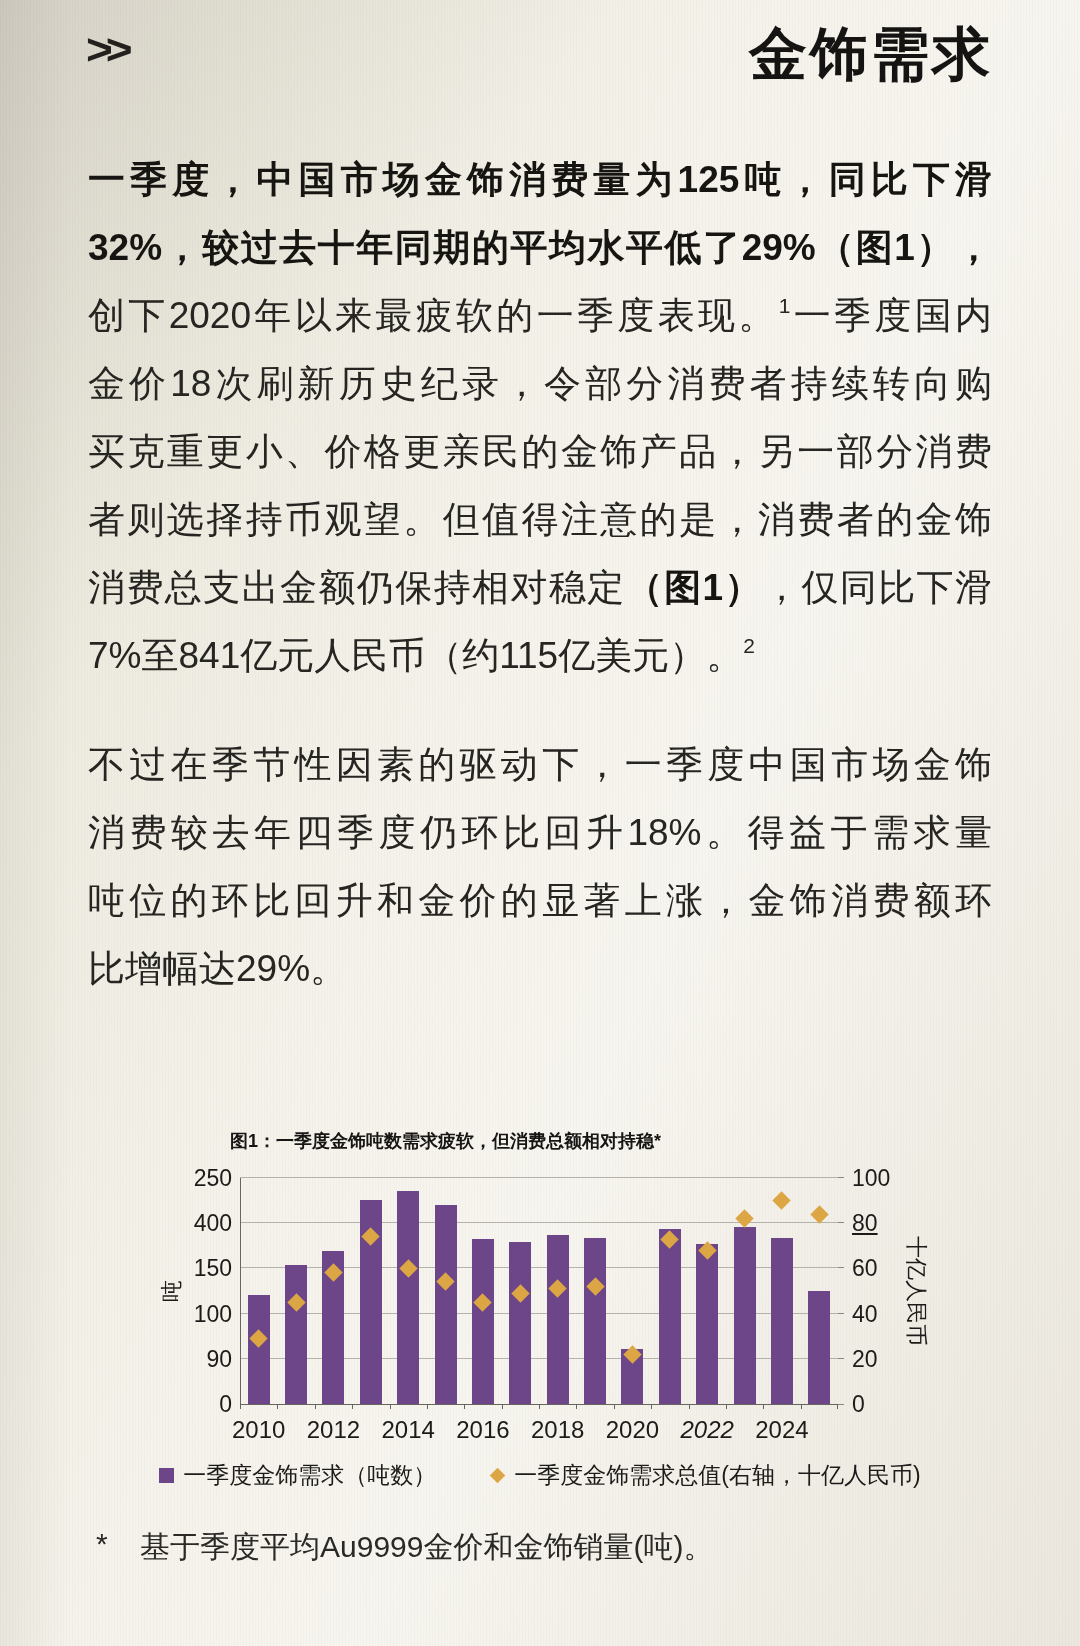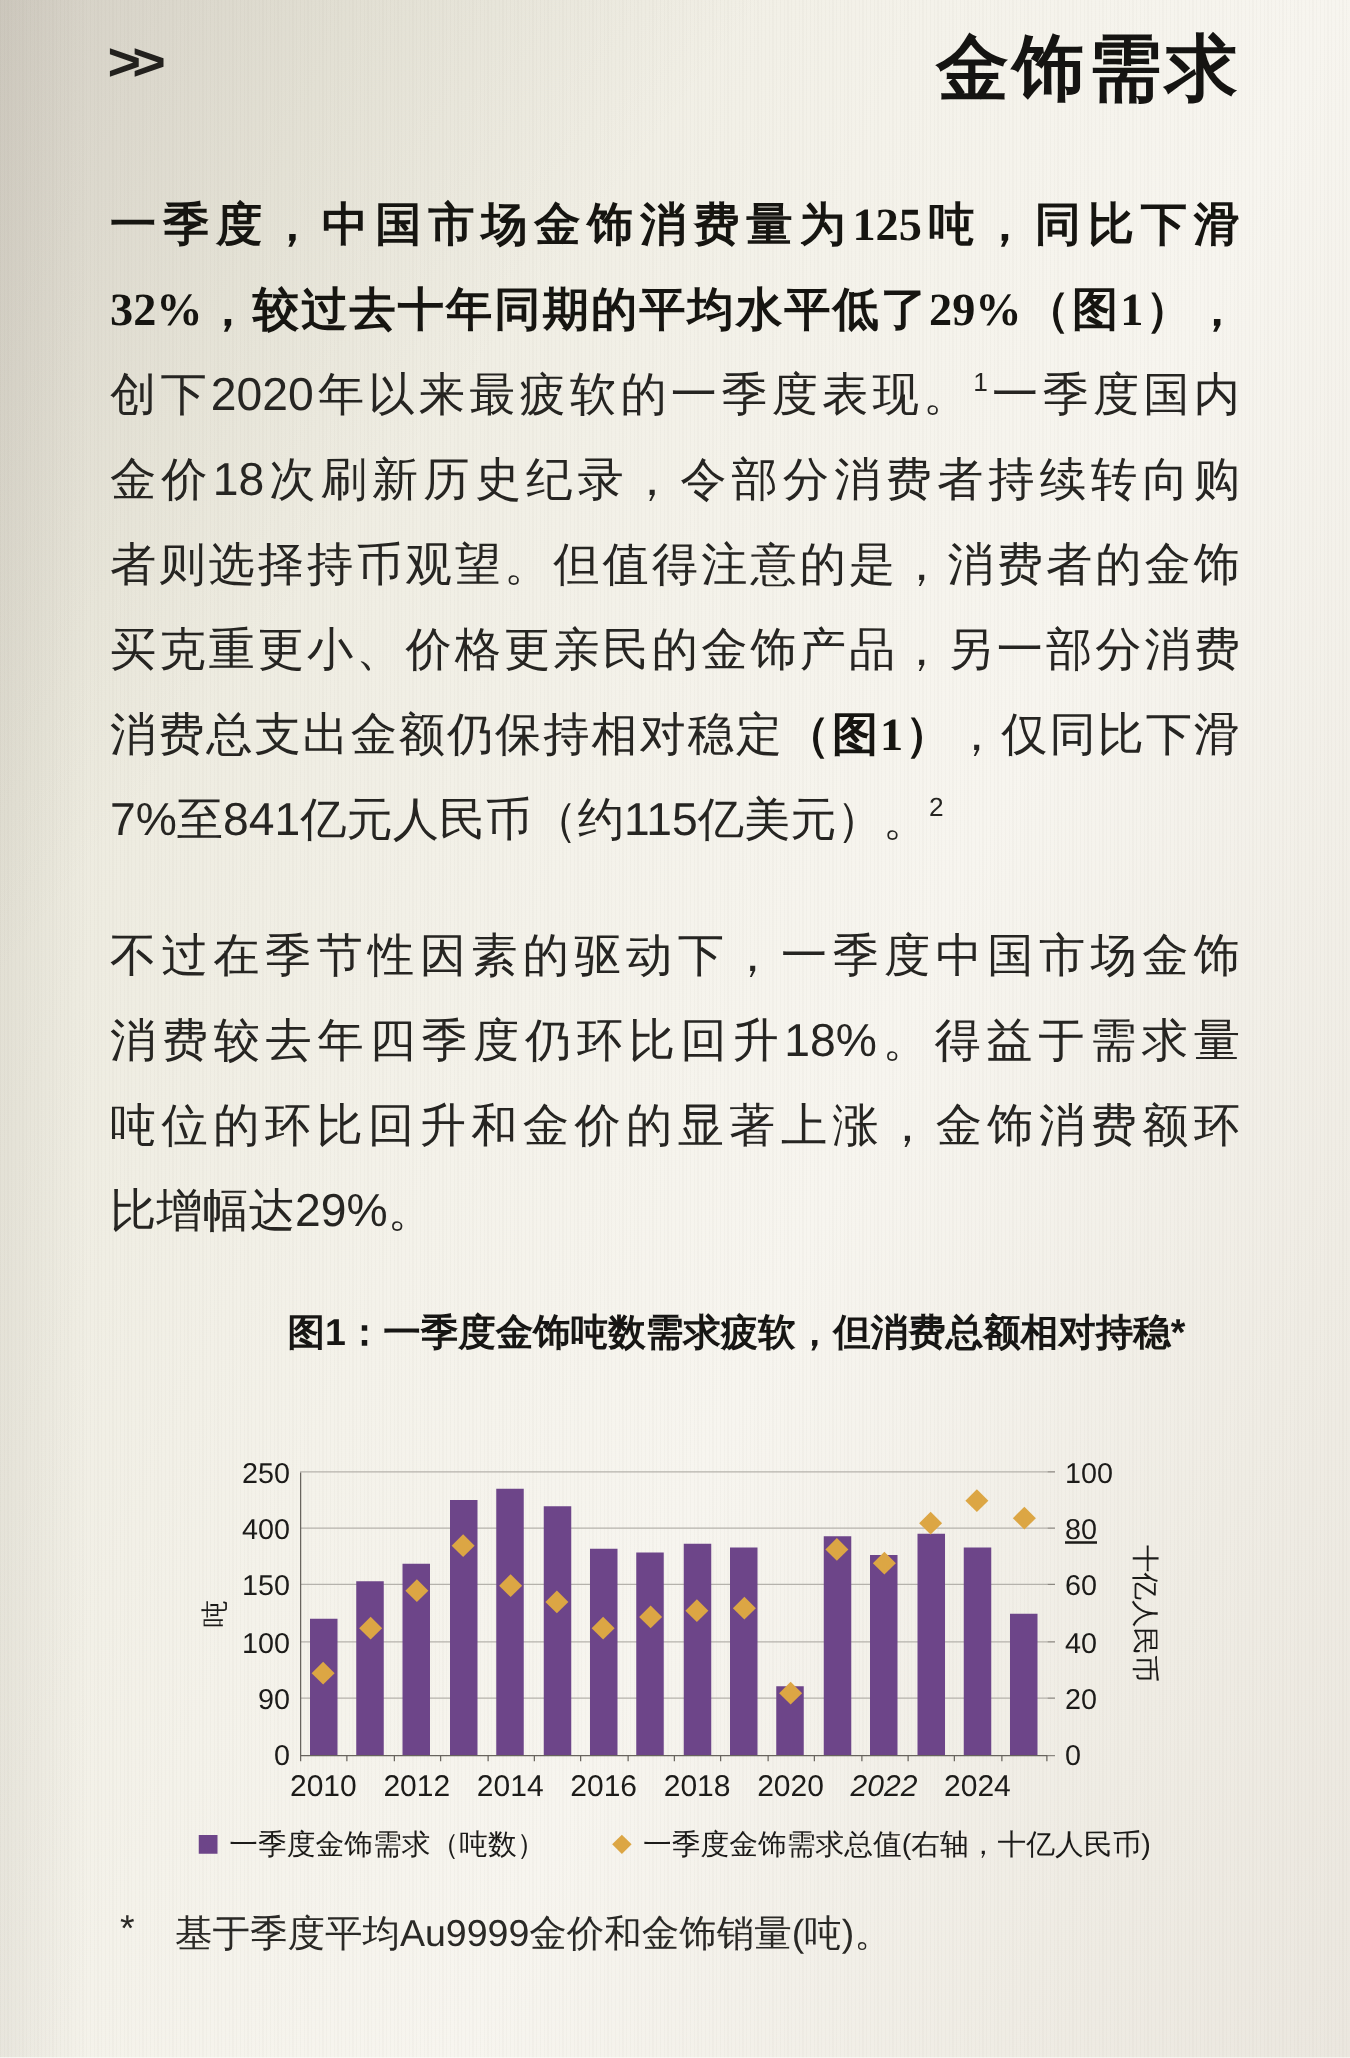--- a/index.html
+++ b/index.html
@@ -17,23 +17,23 @@
   }
   .arrows{position:absolute; left:86px; top:22px; font-size:46px; font-weight:900;
     letter-spacing:-7px; color:#23211e; transform:scaleY(0.92);}
   .page-title{position:absolute; right:87px; top:16px; font-size:58px; font-weight:900;
     letter-spacing:3px; color:#151412;}
   .para{position:absolute; left:88px; right:88px;}
   #para1{top:146px;} #para2{top:731px;}
   .tline{height:68px; line-height:68px; font-size:37px; color:#262522;
     text-align:justify; text-align-last:justify; text-justify:inter-ideograph;}
   .tline.tlast{text-align-last:left;}
-  .b{font-weight:900; color:#161511;font-family:Liberation Serif, serif;}
+  .b{font-weight:900; color:#161511;}
   .sup{font-size:21px; position:relative; top:-15px; line-height:0;}
-  .chart-title{position:absolute; left:230px; top:1046px; font-size:30px; font-weight:700; color:#171614;}
+  .chart-title{position:absolute; left:230px; top:1129px; font-size:18px; font-weight:700; color:#171614;}
   .plot{position:absolute; left:240px; top:1178px; width:598px; height:226px;}
   .gridline{position:absolute; left:0; width:598px; height:1px; background:#b5b2ac;}
   .gridline.zero{background:#68645e;}
   .vaxis{position:absolute; left:0; top:0; width:1px; height:226px; background:#68645e;}
   .xtick{position:absolute; top:226px; width:1px; height:5px; background:#68645e;}
   .rtick{position:absolute; left:598px; width:6px; height:1px; background:#8a8680;}
   .bar{position:absolute; bottom:0; width:22px; background:#6d4589;}
   .diamond{position:absolute; width:13px; height:13px; background:#dca644; transform:rotate(45deg);}
   .ylab{position:absolute; font-size:23px; color:#1c1b19; line-height:26px;}
   .yleft{position:absolute; left:150px; top:1165px; width:82px; height:252px;}
@@ -60,22 +60,22 @@
   <div class="shade"></div>
 
   <div class="arrows">&gt;&gt;</div>
   <div class="page-title">金饰需求</div>
 
   <div class="para" id="para1">
       <div class="tline"><span class="b">一季度，中国市场金饰消费量为125吨，同比下滑</span></div>
       <div class="tline"><span class="b">32%，较过去十年同期的平均水平低了29%（图1），</span></div>
       <div class="tline"><span>创下2020年以来最疲软的一季度表现。</span><span class="sup">1</span><span>一季度国内</span></div>
       <div class="tline"><span>金价18次刷新历史纪录，令部分消费者持续转向购</span></div>
+      <div class="tline"><span>买克重更小、价格更亲民的金饰产品，另一部分消费</span></div>
       <div class="tline"><span>者则选择持币观望。但值得注意的是，消费者的金饰</span></div>
-      <div class="tline"><span>买克重更小、价格更亲民的金饰产品，另一部分消费</span></div>
       <div class="tline"><span>消费总支出金额仍保持相对稳定</span><span class="b">（图1）</span><span>，仅同比下滑</span></div>
       <div class="tline tlast"><span>7%至841亿元人民币（约115亿美元）。</span><span class="sup">2</span></div>
     </div>
   <div class="para" id="para2">
       <div class="tline"><span>不过在季节性因素的驱动下，一季度中国市场金饰</span></div>
       <div class="tline"><span>消费较去年四季度仍环比回升18%。得益于需求量</span></div>
       <div class="tline"><span>吨位的环比回升和金价的显著上涨，金饰消费额环</span></div>
       <div class="tline tlast"><span>比增幅达29%。</span></div>
     </div>
 

